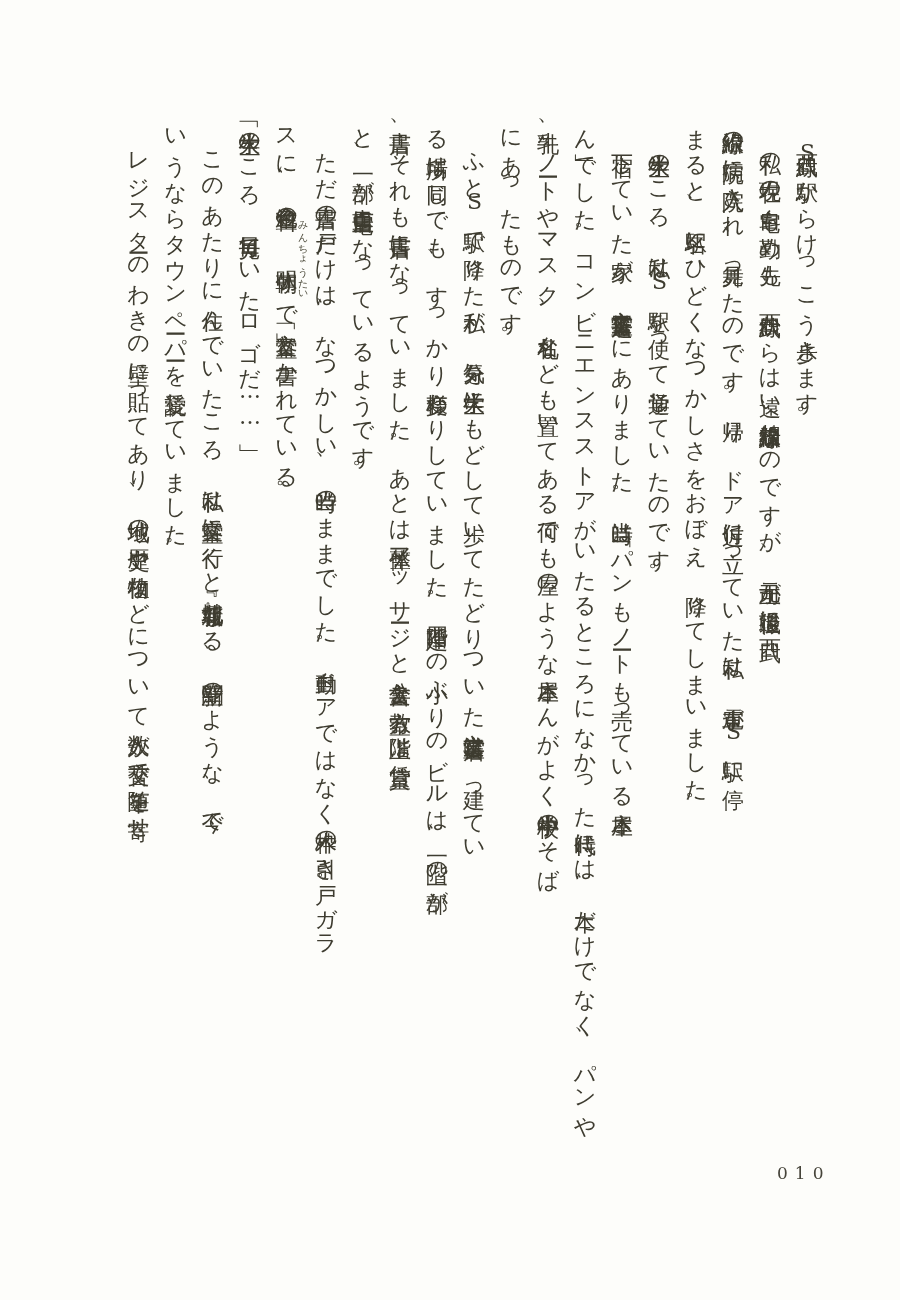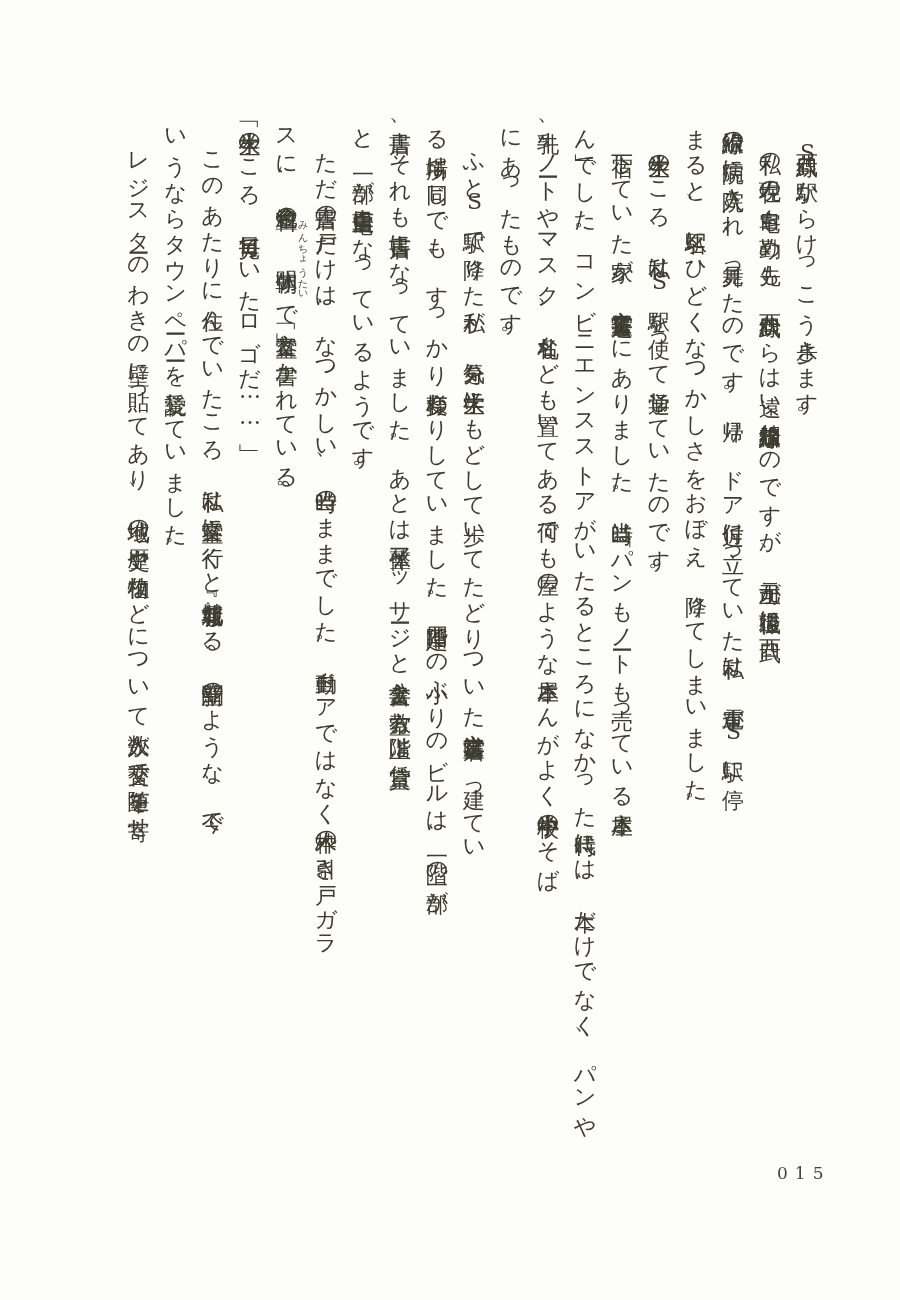--- a/index.html
+++ b/index.html
@@ -74,15 +74,15 @@
     <div class="column indent">ただ書店の戸だけは、なつかしい、当時のままでした。自動ドアではなく木枠の引き戸。ガラ</div>
     <div class="column">
       <span>スに、金色塗料の</span><ruby><span>明朝体</span><rt>みんちょうたい</rt></ruby><span>で「文容堂」と書かれている。</span>
     </div>
     <div class="column">「大学生のころ、毎日見ていたロゴだ……」</div>
     <div class="column indent">このあたりに住んでいたころ、私は文容堂に行くと『城北新報』なる、壁新聞のような、今で</div>
     <div class="column">いうならタウンペーパーを愛読していました。</div>
     <div class="column indent">レジスターのわきの壁に貼ってあり、地域の歴史や植物などについて数人が交替で随筆を寄せ</div>
   </div>
 
-  <div class="page-number">015</div>
+  <div class="page-number">010</div>
 
 </div>
 
 </body></html>

